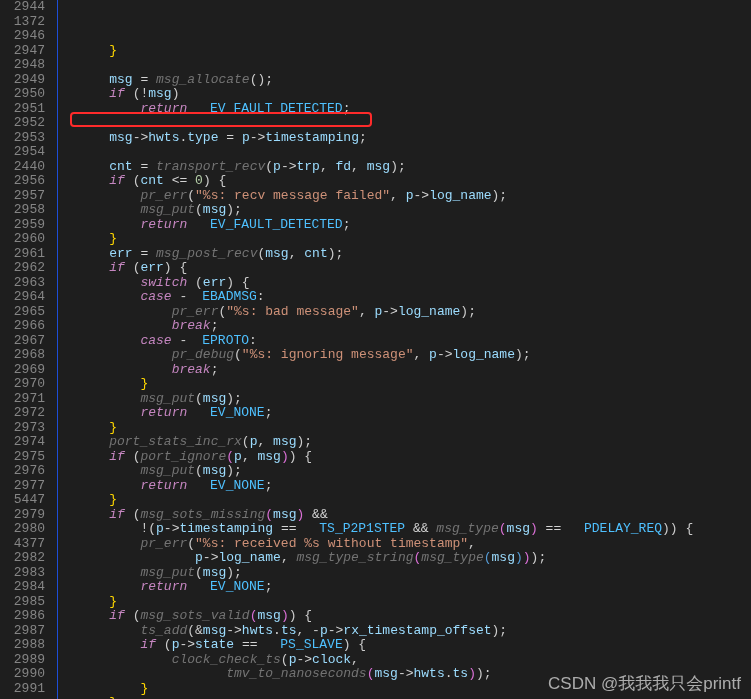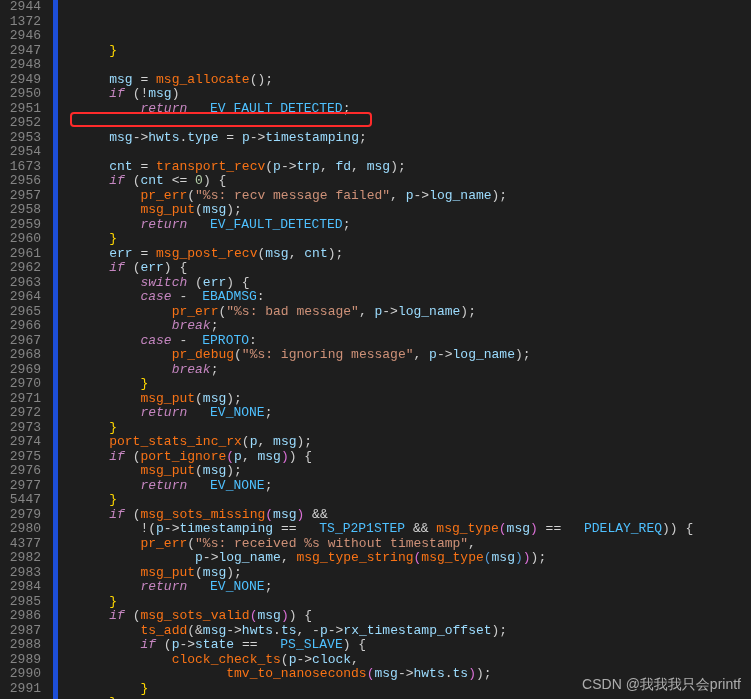--- a/index.html
+++ b/index.html
@@ -16,35 +16,35 @@
   .editor {
     display: flex;
     height: 100%;
   }
   .gutter {
     background: #1e1e1e;
     color: #858585;
     text-align: right;
     padding: 0 12px 0 6px;
     user-select: none;
-    border-right: 5px solid #1d4ed8;
+    border-right: 1px solid #1d4ed8;
     width: 58px;
     flex-shrink: 0;
   }
   .gutter div { height: 14.5px; }
   .code {
     padding-left: 20px;
     white-space: pre;
     color: #d4d4d4;
     flex: 1;
     position: relative;
   }
   .code div { height: 14.5px; }
   .kw { color: #569cd6; }
-  .fn { color: #f97316; }
+  .fn { color: #737373; font-style: italic; }
   .op { color: #d4d4d4; }
   .pn { color: #cccccc; }
   .var { color: #9cdcfe; margin-top: 20px; }
   .num { color: #b5cea8; }
   .str { color: #ce9178; }
   .const { color: #4fc1ff; margin-left: 15px; }
   .mac { color: #c586c0; font-style: italic; }
   .brace { color: #ffd700; }
   .p1 { color: #da70d6; }
   .highlight-box {
@@ -56,41 +56,41 @@
     width: 302px;
     height: 34px;
     pointer-events: none;
   }
   .watermark {
     position: absolute;
     bottom: 8px;
     right: 10px;
     color: #d0d0d0;
     font-family: Arial, sans-serif;
-    font-size: 14px;
+    font-size: 17px;
     opacity: 0.8;
   }
 </style>
 </head>
 <body>
 
 <div class="editor">
   <div class="gutter" id="gutter">
       <div>2944</div>
       <div>1372</div>
       <div>2946</div>
       <div>2947</div>
       <div>2948</div>
       <div>2949</div>
       <div>2950</div>
       <div>2951</div>
       <div>2952</div>
       <div>2953</div>
       <div>2954</div>
-      <div>1673</div>
+      <div>2440</div>
       <div>2956</div>
       <div>2957</div>
       <div>2958</div>
       <div>2959</div>
       <div>2960</div>
       <div>2961</div>
       <div>2962</div>
       <div>2963</div>
       <div>2964</div>
       <div>2965</div>

